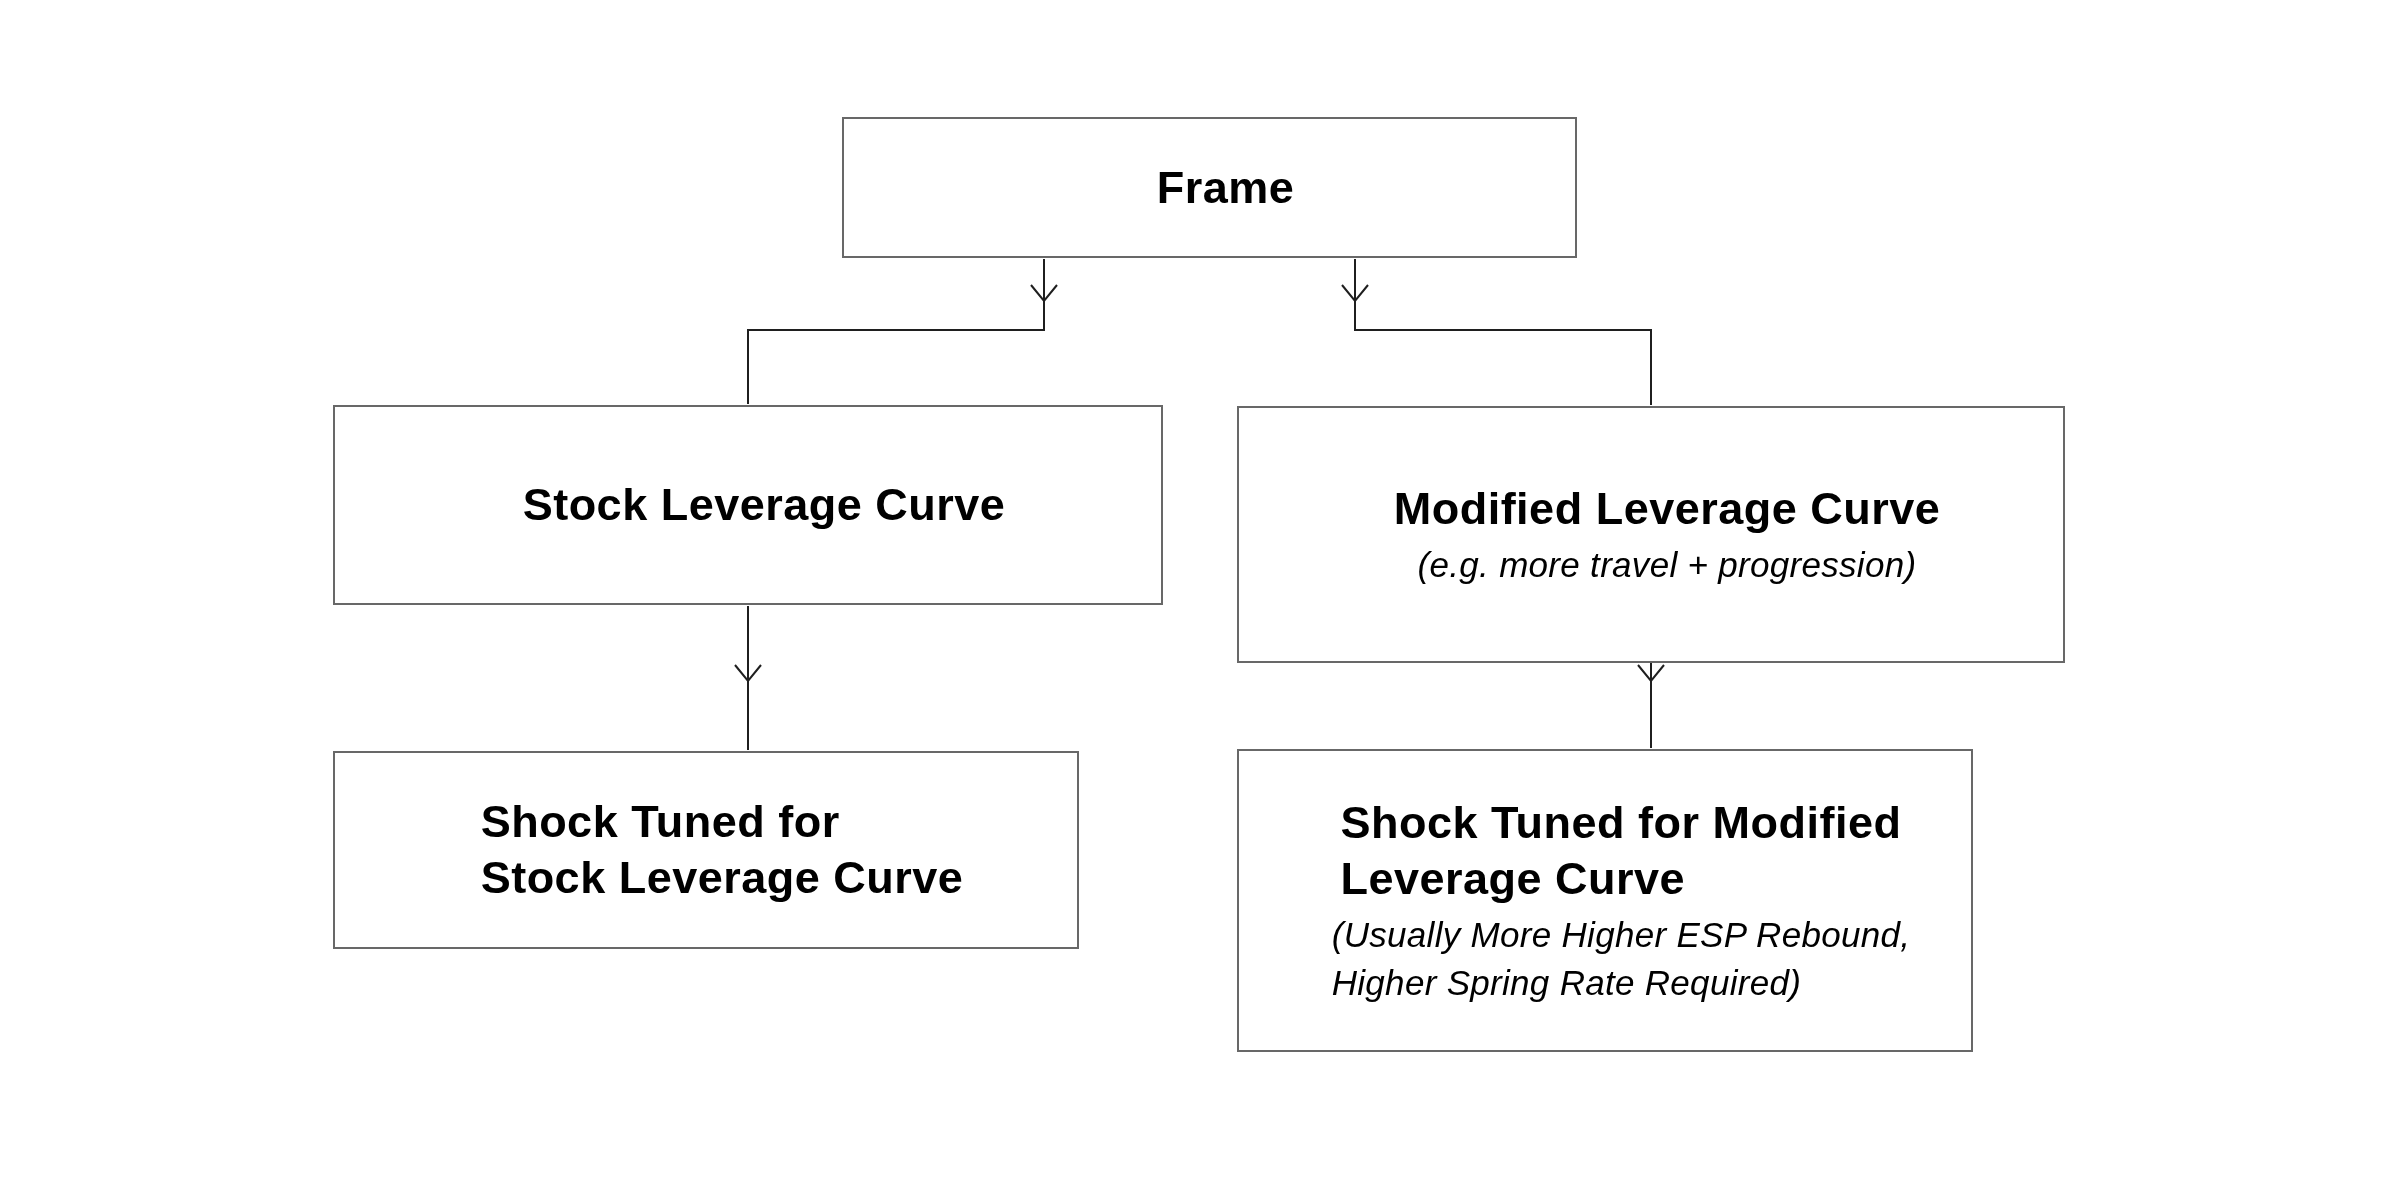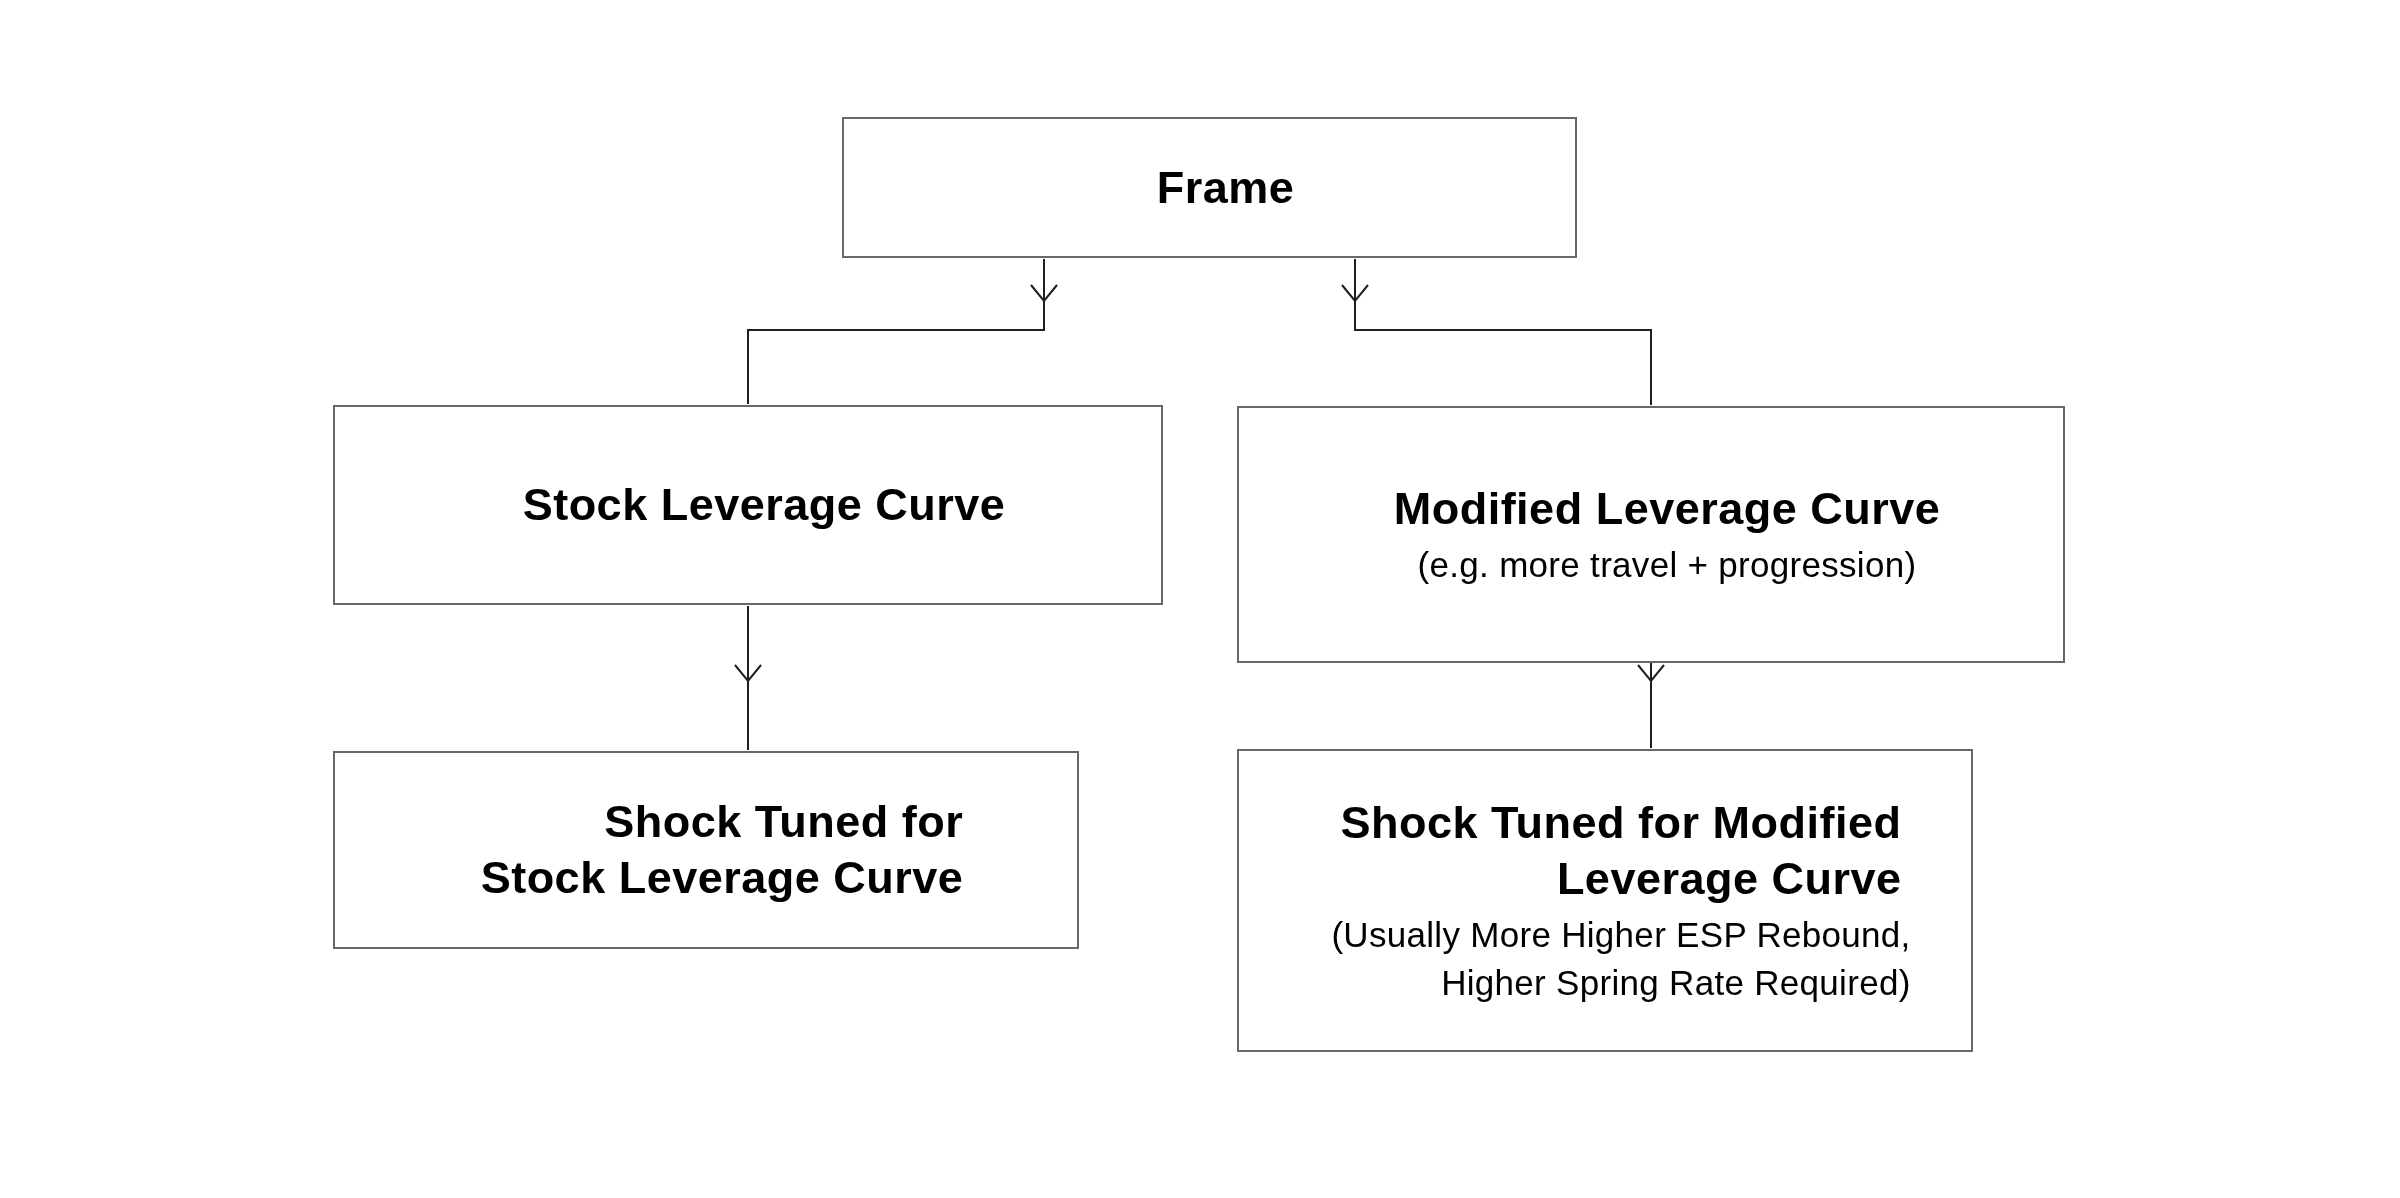--- a/index.html
+++ b/index.html
@@ -24,37 +24,38 @@
   }
   .node {
     position: absolute;
     box-sizing: border-box;
     background: var(--bg);
     border: 2px solid var(--border);
     display: flex;
     flex-direction: column;
     align-items: center;
     justify-content: center;
-    text-align: right;
+    text-align: left;
     padding-left: 32px;
   }
   .node .title {
     font-size: 45px;
     font-weight: 700;
     line-height: 56px;
     white-space: pre-line;
     letter-spacing: 0.5px;
   }
   .node .subtitle {
     font-size: 35px;
     font-weight: 400;
     line-height: 48px;
     white-space: pre-line;
     margin-top: 4px;
     letter-spacing: 0.3px;
+    font-style: italic;
   }
   #node-frame          { left: 842px;  top: 117px; width: 735px; height: 141px; }
   #node-stock          { left: 333px;  top: 405px; width: 830px; height: 200px; }
   #node-modified       { left: 1237px; top: 406px; width: 828px; height: 257px; }
   #node-shock-stock    { left: 333px;  top: 751px; width: 746px; height: 198px; }
   #node-shock-modified { left: 1237px; top: 749px; width: 736px; height: 303px; }
 
   #connector-layer {
     position: absolute;
     left: 0;

